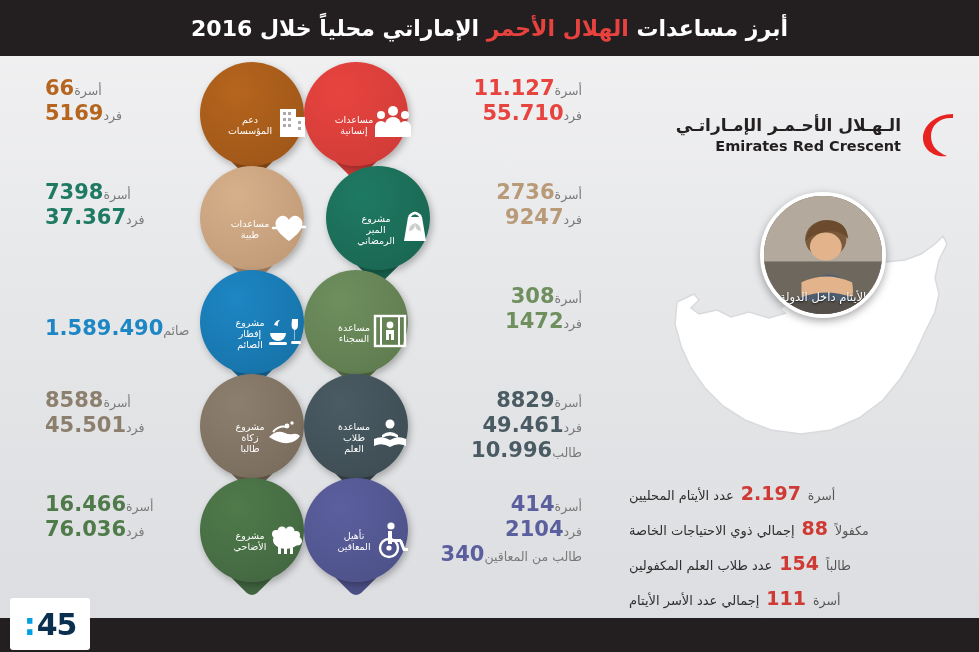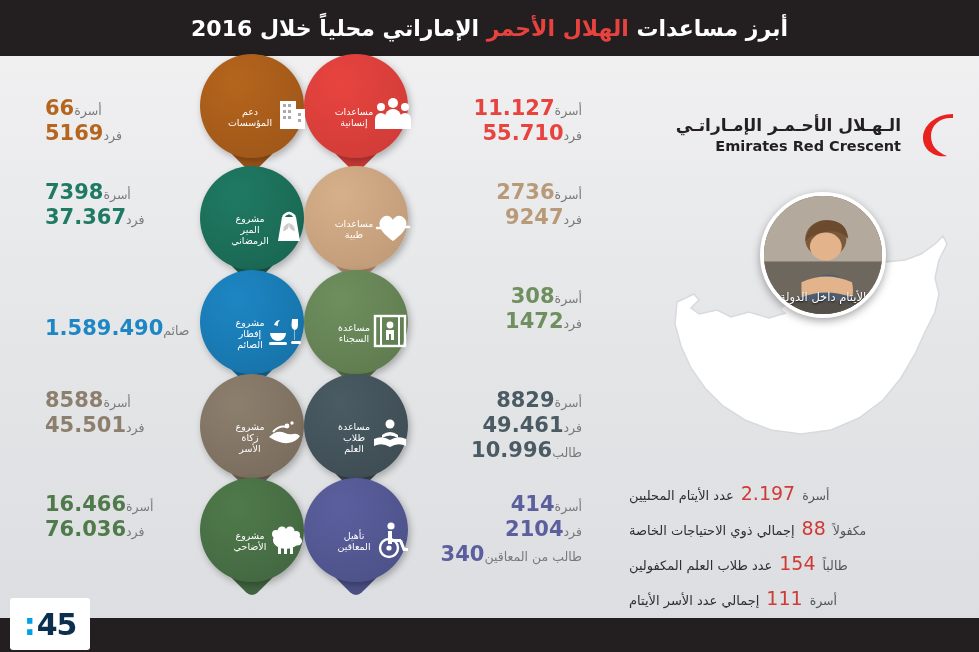--- a/index.html
+++ b/index.html
@@ -185,36 +185,36 @@
   .rs-line {
     display: flex; flex-direction: row-reverse;
     align-items: baseline; justify-content: flex-start;
     gap: 7px;
     margin-bottom: 13px;
     font-size: 13px;
     color: #3a3a3a;
     white-space: nowrap;
   }
   .rs-line .rs-label { font-size: 13px; color: #2f2f2f; }
-  .rs-line .rs-val { font-size: 19px; font-weight: normal; direction: ltr; }
+  .rs-line .rs-val { font-size: 19px; font-weight: bold; direction: ltr; }
   .rs-line .rs-unit { font-size: 12.5px; color: #555; }
 </style>
 </head>
 <body>
 
 <div id="page">
 
   <div class="header">
     <div class="header-title">
       <span>أبرز مساعدات </span><span class="hl">الهلال الأحمر</span><span> الإماراتي محلياً خلال 2016</span>
     </div>
   </div>
 
   <div class="pins" id="pins">
-      <div class="pin-row" style="top: 0px; align-items: center;">
+      <div class="pin-row" style="top: 0px;">
         <div style="flex: 0 0 40px;"></div>
         <div class="stats" style="text-align: left; width: 152px; margin-right: 8px;">
           <div class="stat-line"><span class="stat-unit">أسرة</span><span class="stat-val" style="color: rgb(181, 101, 29);">66</span></div>
           <div class="stat-line"><span class="stat-unit">فرد</span><span class="stat-val" style="color: rgb(181, 101, 29);">5169</span></div>
         </div>
         <div class="pin">
           <div class="pin-tail" style="background: rgb(155, 84, 24);"></div>
           <div class="pin-body" style="background: radial-gradient(circle at 35% 28%, rgb(181, 101, 29) 0%, rgb(155, 84, 24) 100%);"></div>
           <div class="pin-inner">
             <div class="pin-icon">
@@ -255,46 +255,46 @@
           <div class="stat-line"><span class="stat-unit">أسرة</span><span class="stat-val" style="color: rgb(232, 68, 63);">11.127</span></div>
           <div class="stat-line"><span class="stat-unit">فرد</span><span class="stat-val" style="color: rgb(232, 68, 63);">55.710</span></div>
         </div>
       </div>
       <div class="pin-row" style="top: 104px;">
         <div style="flex: 0 0 40px;"></div>
         <div class="stats" style="text-align: left; width: 152px; margin-right: 8px;">
           <div class="stat-line"><span class="stat-unit">أسرة</span><span class="stat-val" style="color: rgb(31, 122, 99);">7398</span></div>
           <div class="stat-line"><span class="stat-unit">فرد</span><span class="stat-val" style="color: rgb(31, 122, 99);">37.367</span></div>
         </div>
+        <div class="pin" style="margin-right: 22px;">
+          <div class="pin-tail" style="background: rgb(189, 151, 117);"></div>
+          <div class="pin-body" style="background: radial-gradient(circle at 35% 28%, rgb(214, 176, 138) 0%, rgb(189, 151, 117) 100%);"></div>
+          <div class="pin-inner">
+            <div class="pin-icon">
+              <svg viewBox="0 0 40 40">
+                <path d="M20 34 C6 24 4 16 9 11 c4 -4 9 -2 11 2 c2 -4 7 -6 11 -2 c5 5 3 13 -11 23 z"></path>
+                <path d="M4 21 h8 l3 -6 l4 12 l3 -7 h14" fill="none" stroke="#ffffff" stroke-width="2.6" stroke-linecap="round" stroke-linejoin="round"></path>
+              </svg>
+            </div>
+            <div class="pin-label">مساعدات طبية</div>
+          </div>
+        </div>
         <div class="pin">
           <div class="pin-tail" style="background: rgb(25, 99, 79);"></div>
           <div class="pin-body" style="background: radial-gradient(circle at 35% 28%, rgb(31, 122, 99) 0%, rgb(25, 99, 79) 100%);"></div>
           <div class="pin-inner">
             <div class="pin-icon">
               <svg viewBox="0 0 40 40">
                 <path d="M13 10 h14 l4 24 h-22 z"></path>
                 <path d="M14 10 q6 -8 12 0" fill="none" stroke="#fff" stroke-width="2.5"></path>
                 <path d="M20 16 q6 2 6 8 q-6 0 -6 -8z" fill="#00000033"></path>
                 <path d="M20 16 q-6 2 -6 8 q6 0 6 -8z" fill="#00000033"></path>
               </svg>
             </div>
             <div class="pin-label">مشروع المير الرمضاني</div>
-          </div>
-        </div>
-        <div class="pin" style="margin-right: 22px;">
-          <div class="pin-tail" style="background: rgb(189, 151, 117);"></div>
-          <div class="pin-body" style="background: radial-gradient(circle at 35% 28%, rgb(214, 176, 138) 0%, rgb(189, 151, 117) 100%);"></div>
-          <div class="pin-inner">
-            <div class="pin-icon">
-              <svg viewBox="0 0 40 40">
-                <path d="M20 34 C6 24 4 16 9 11 c4 -4 9 -2 11 2 c2 -4 7 -6 11 -2 c5 5 3 13 -11 23 z"></path>
-                <path d="M4 21 h8 l3 -6 l4 12 l3 -7 h14" fill="none" stroke="#ffffff" stroke-width="2.6" stroke-linecap="round" stroke-linejoin="round"></path>
-              </svg>
-            </div>
-            <div class="pin-label">مساعدات طبية</div>
           </div>
         </div>
         <div class="stats" style="text-align: right; width: 152px; margin-right: 10px;">
           <div class="stat-line"><span class="stat-unit">أسرة</span><span class="stat-val" style="color: rgb(185, 154, 120);">2736</span></div>
           <div class="stat-line"><span class="stat-unit">فرد</span><span class="stat-val" style="color: rgb(185, 154, 120);">9247</span></div>
         </div>
       </div>
       <div class="pin-row" style="top: 208px;">
         <div style="flex: 0 0 40px;"></div>
         <div class="stats" style="text-align: left; width: 152px; margin-right: 8px;">
@@ -348,21 +348,21 @@
           <div class="pin-body" style="background: radial-gradient(circle at 35% 28%, rgb(141, 127, 110) 0%, rgb(117, 105, 89) 100%);"></div>
           <div class="pin-inner">
             <div class="pin-icon">
               <svg viewBox="0 0 40 40">
                 <path d="M4 22 q8 -8 16 -4 q4 2 8 1 q4 -1 7 2 q-4 6 -12 7 q-8 1 -19 -6 z"></path>
                 <path d="M8 17 q6 -7 14 -5" fill="none" stroke="#fff" stroke-width="2"></path>
                 <circle cx="22" cy="11" r="2.4"></circle>
                 <circle cx="27" cy="8" r="1.7"></circle>
               </svg>
             </div>
-            <div class="pin-label">مشروع زكاة الأسر</div>
+            <div class="pin-label">مشروع زكاة طالبا</div>
           </div>
         </div>
         <div class="pin" style="margin-right: 22px;">
           <div class="pin-tail" style="background: rgb(60, 74, 81);"></div>
           <div class="pin-body" style="background: radial-gradient(circle at 35% 28%, rgb(74, 91, 99) 0%, rgb(60, 74, 81) 100%);"></div>
           <div class="pin-inner">
             <div class="pin-icon">
               <svg viewBox="0 0 40 40">
                 <circle cx="20" cy="9" r="4.5"></circle>
                 <path d="M12 20 q8 -6 16 0 v3 q-8 -5 -16 0z"></path>

